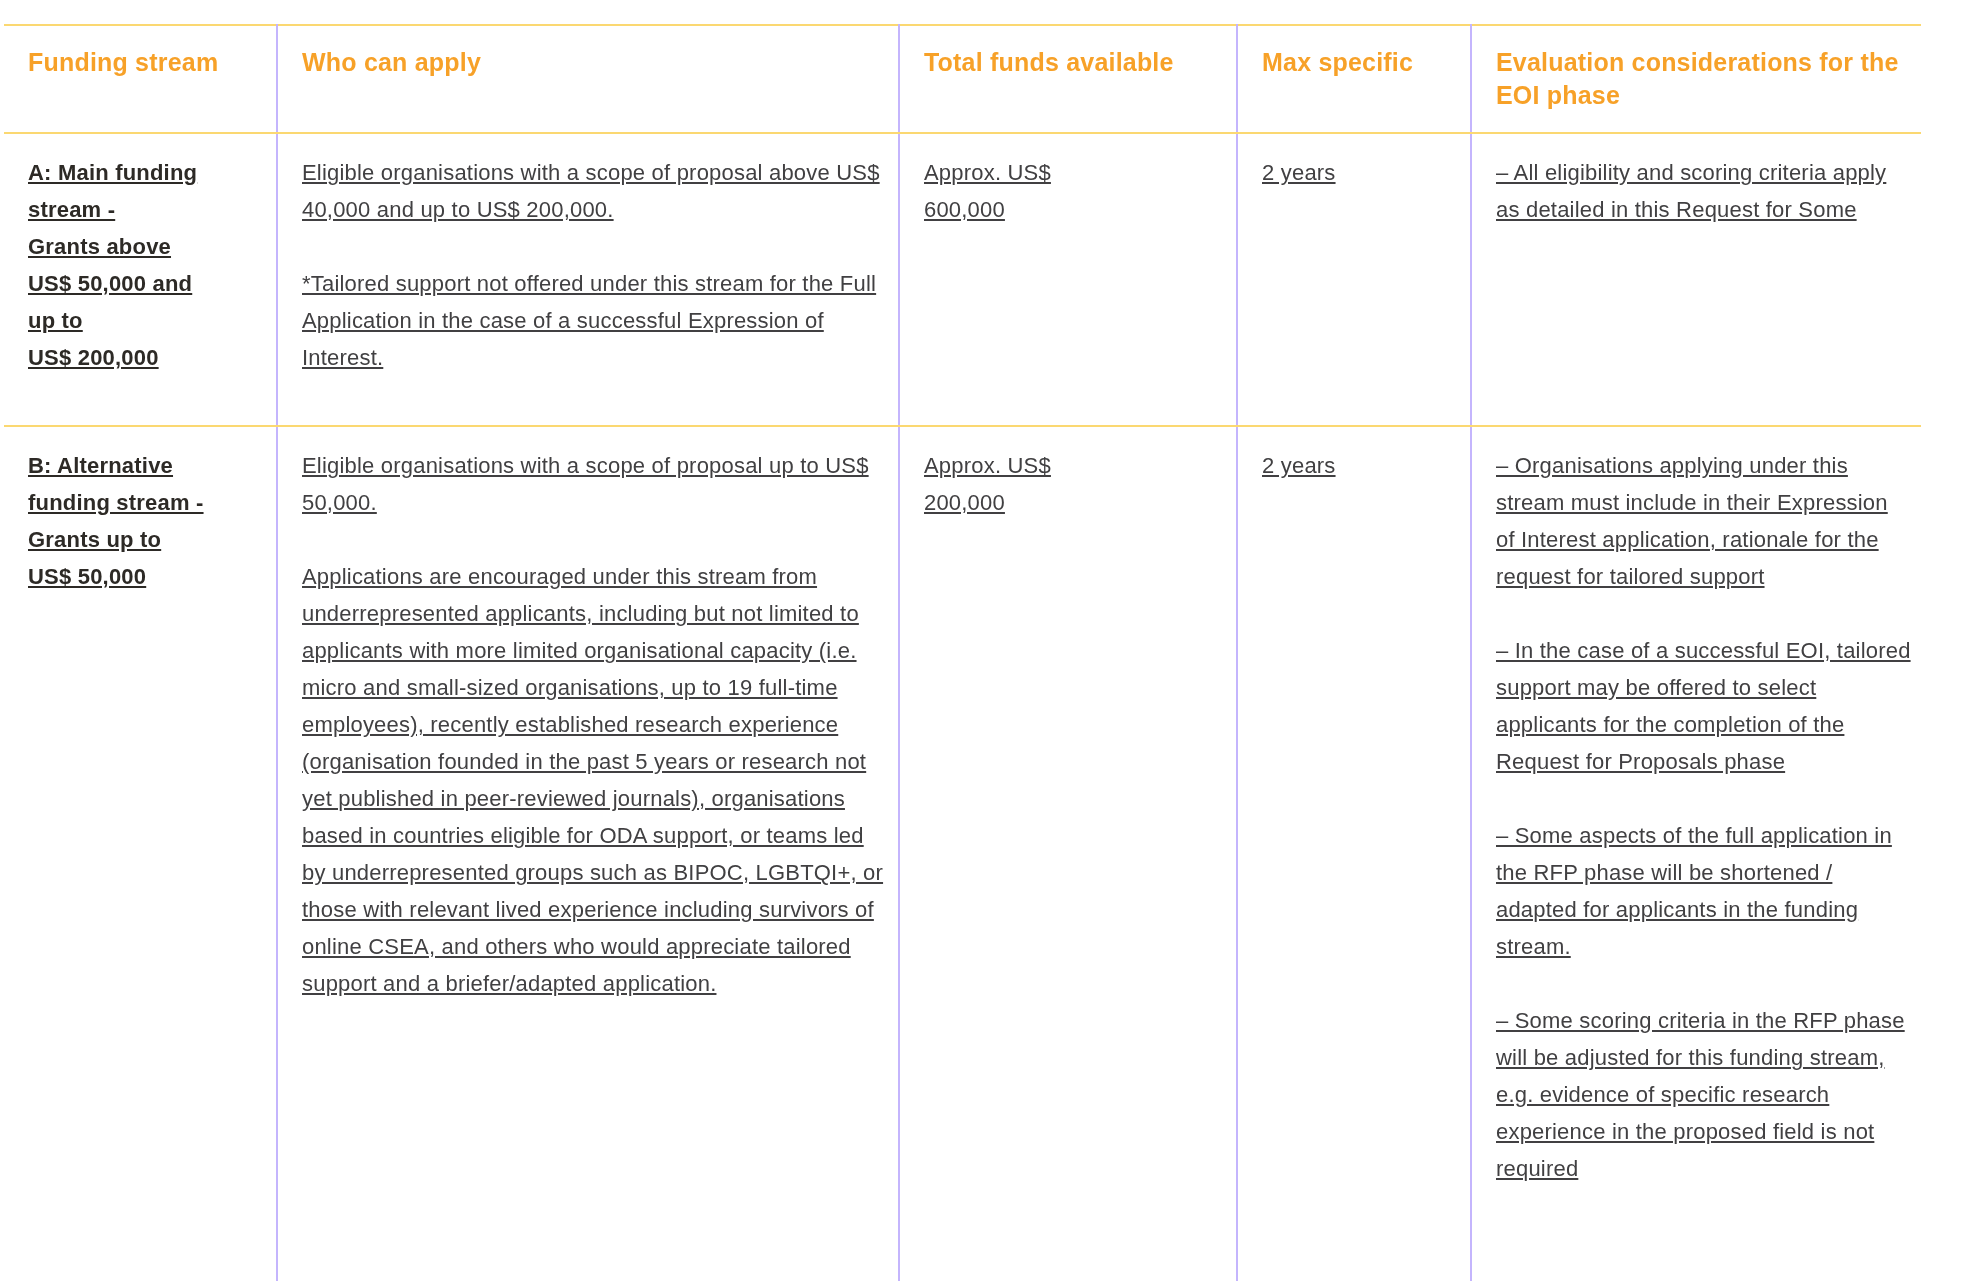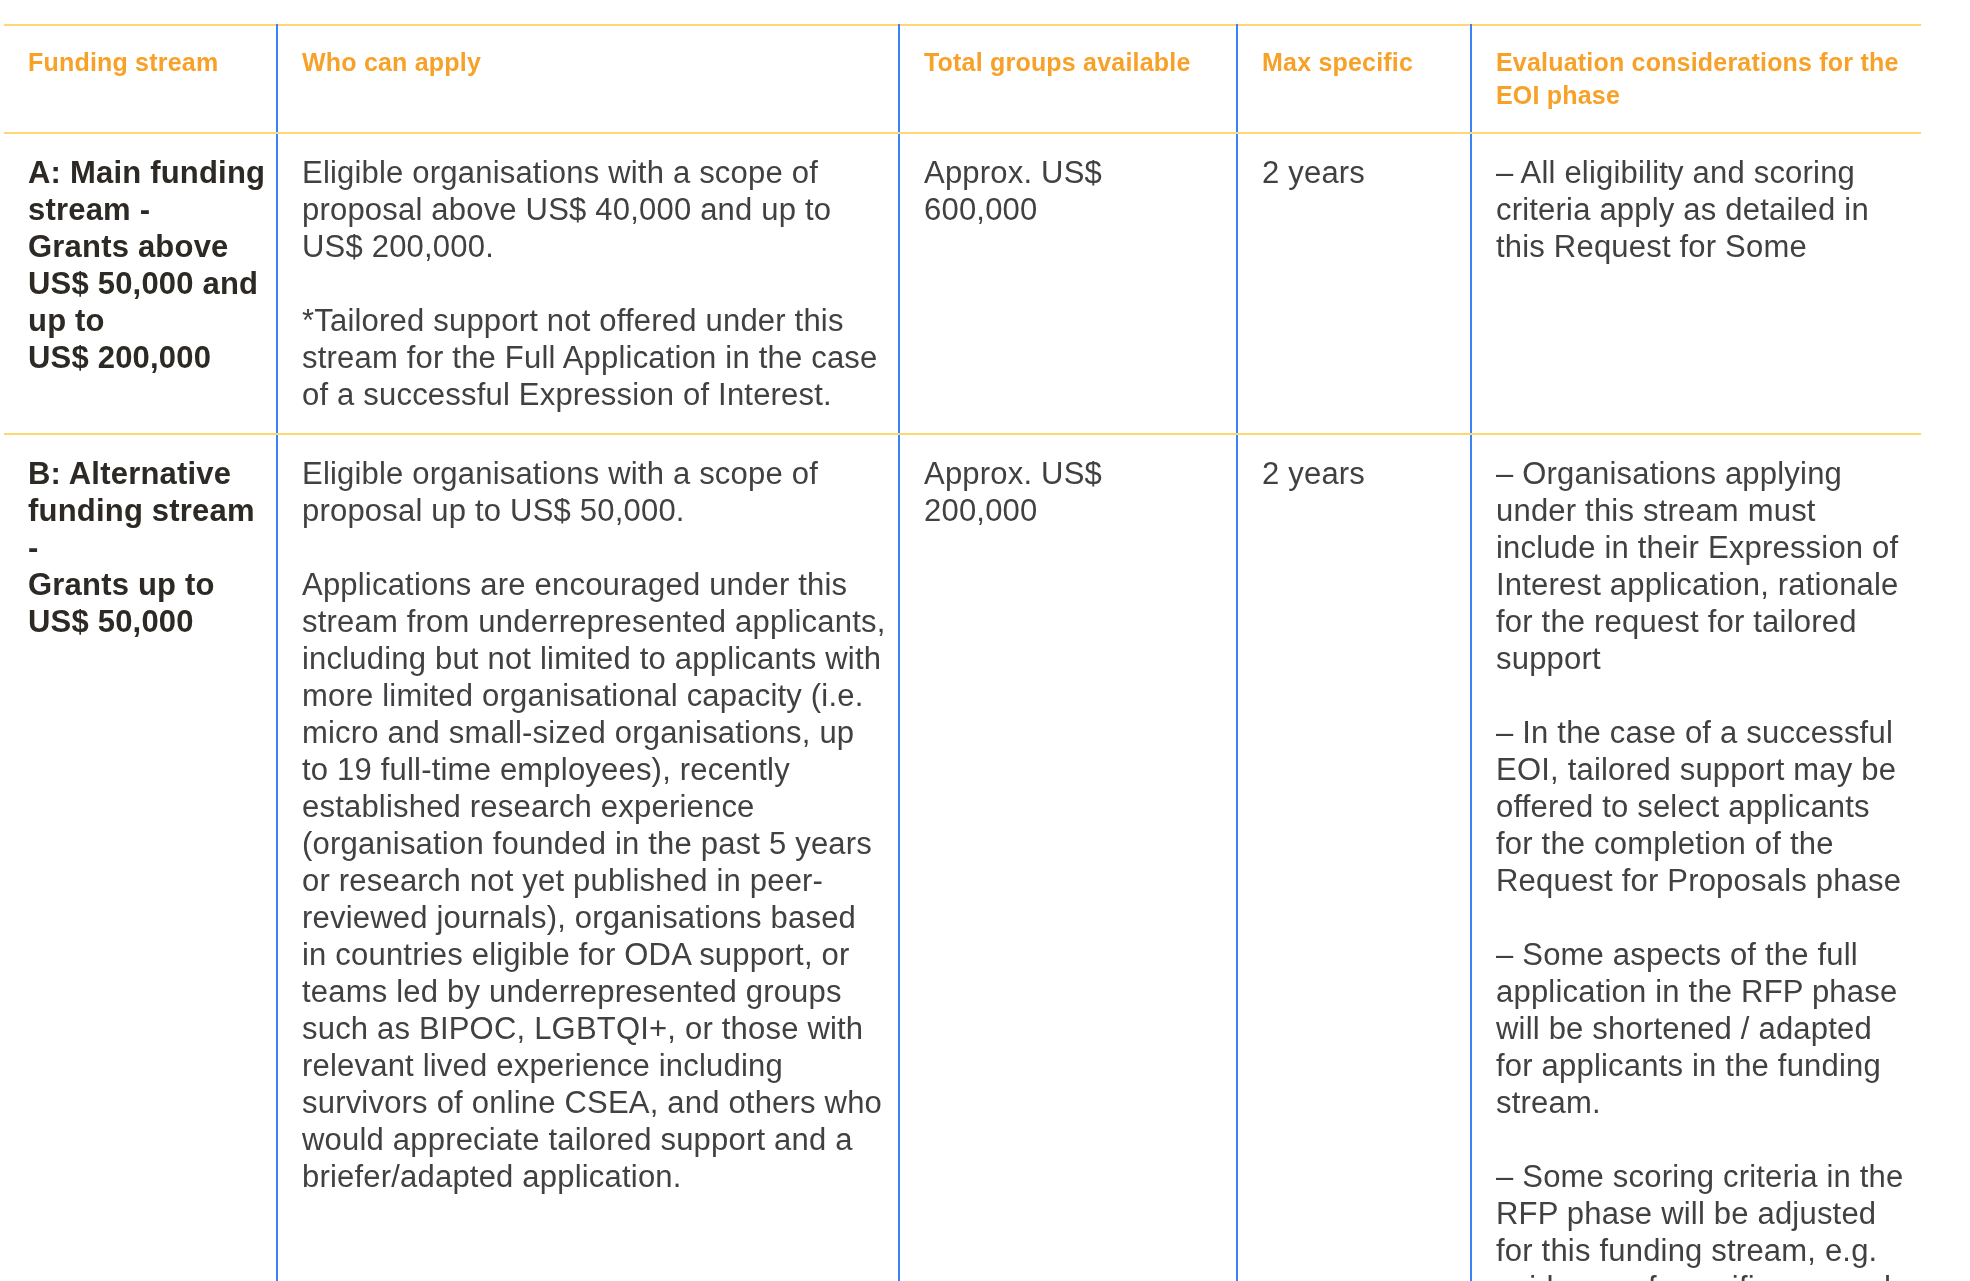--- a/index.html
+++ b/index.html
@@ -27,44 +27,45 @@
     vertical-align: top;
     text-align: left;
     box-sizing: border-box;
     border-bottom: 2px solid #FBD871;
     white-space: pre-line;
     padding: 20px 10px 20px 24px;
     overflow: hidden;
   }
   table.funding-table th + th,
   table.funding-table td + td {
-    border-left: 2px solid #3b82f6;
+    border-left: 2px solid #c4b5fd;
   }
   
   col.c-stream     { width: 273px; }
   col.c-who        { width: 622px; }
   col.c-funds      { width: 338px; }
   col.c-duration   { width: 234px; }
   col.c-evaluation { width: 450px; }
 
   thead th {
     height: 86px;
     color: #F7A128;
     font-size: 25px;
     line-height: 33px;
     font-weight: 700;
     padding-top: 17px;
     letter-spacing: 0.2px;
   }
   tbody td {
-    font-size: 31px;
+    font-size: 22px;
     line-height: 37px;
     color: #414042;
     font-weight: 400;
     letter-spacing: 0.2px;
+    text-decoration: underline;
   }
   tbody td.col-stream {
     font-weight: 700;
     color: #2D2A26;
     line-height: 37px;
   }
   tr.row-a td { height: 293px; }
   tr.row-b td { height: 860px; }
 </style>
 </head>
@@ -76,21 +77,21 @@
       <col class="c-stream">
       <col class="c-who">
       <col class="c-funds">
       <col class="c-duration">
       <col class="c-evaluation">
     </colgroup>
     <thead>
       <tr>
         <th>Funding stream</th>
         <th>Who can apply</th>
-        <th>Total groups available</th>
+        <th>Total funds available</th>
         <th>Max specific</th>
         <th>Evaluation considerations for the EOI phase</th>
       </tr>
     </thead>
     <tbody>
       <tr class="row-a">
         <td class="col-stream">A: Main funding
 stream -
 Grants above
 US$ 50,000 and

